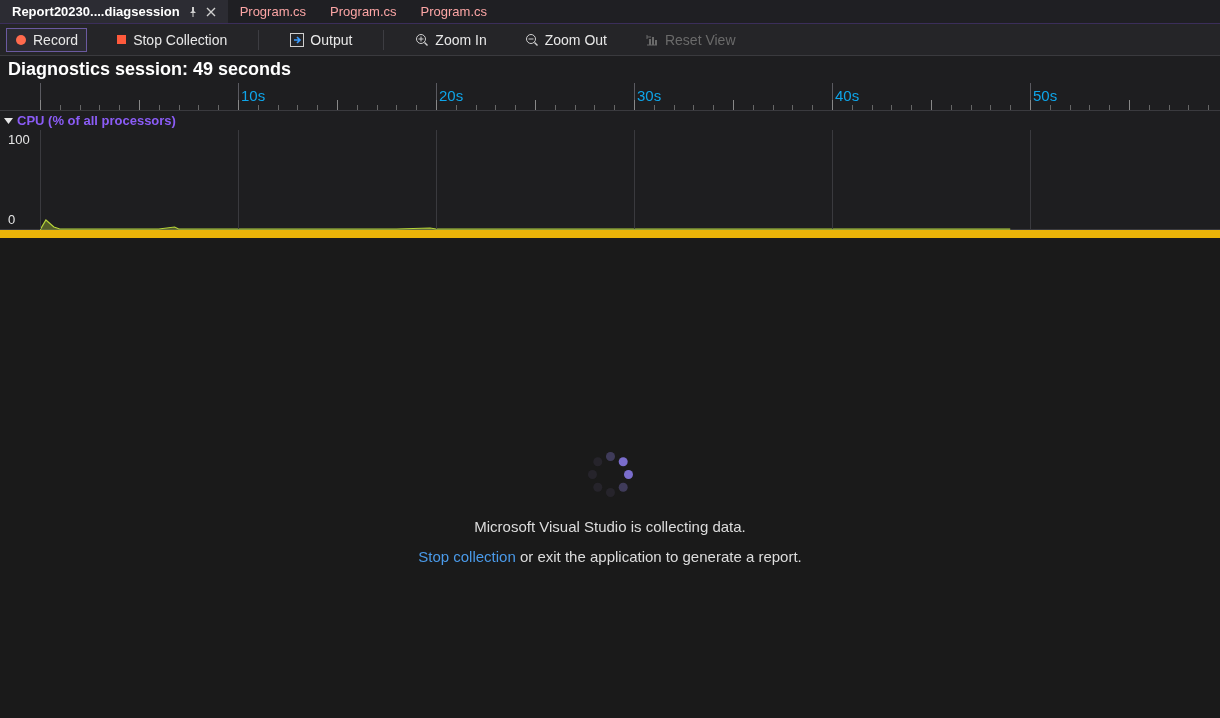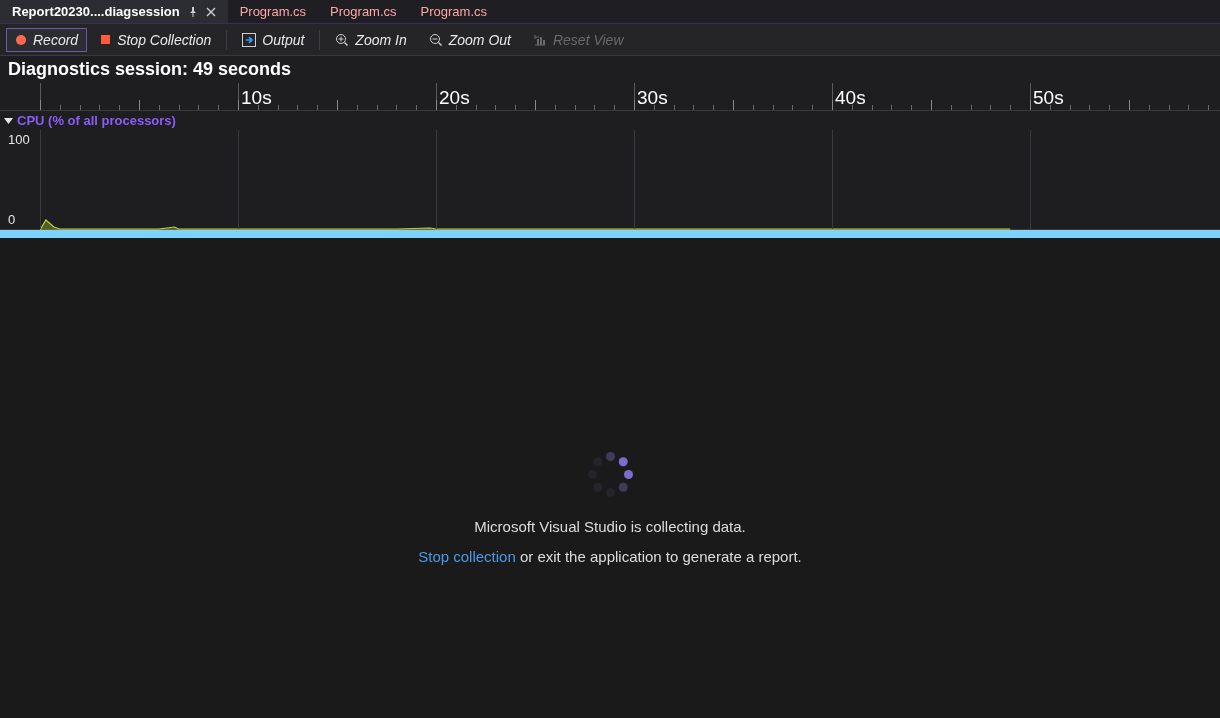--- a/index.html
+++ b/index.html
@@ -36,26 +36,25 @@
     font-weight: 600;
   }
   .tab.active .pin, .tab.active .close { color: #cfcfcf; margin-left: 8px; }
   .tab .pin svg, .tab .close svg { width: 10px; height: 10px; display: block; }
   .tab .close { margin-left: 6px; }
 
   
   .toolbar {
     display: flex;
     align-items: center;
-    gap: 4px;
+    gap: 20px;
     height: 32px;
     padding: 0 6px;
     background: #252528;
     border-bottom: 1px solid #3a3a3e;
-    font-style: italic;
   }
   .tool-btn {
     display: inline-flex;
     align-items: center;
     gap: 6px;
     padding: 3px 8px;
     color: #e8e8e8;
     cursor: pointer;
     font-size: 14px;
     border: 1px solid transparent;
@@ -87,22 +86,22 @@
   .ruler {
     position: relative;
     height: 28px;
     background: #1e1e20;
     border-bottom: 1px solid #3a3a3e;
     overflow: hidden;
   }
   .ruler-label {
     position: absolute;
     top: 4px;
-    font-size: 19px;
-    color: #ffffff;
+    font-size: 15px;
+    color: #0ea5e9;
     transform: translateX(0);
   }
   .ruler-border {
     position: absolute;
     top: 0;
     bottom: 0;
     width: 1px;
     background: #5a5a60;
   }
   .tick-major {
@@ -156,21 +155,21 @@
     right: 0;
     top: 0;
     bottom: 0;
   }
 
   
   .lower {
     position: relative;
     background: #1a1a1a;
     height: calc(718px - 24px - 32px - 23px - 28px - 20px - 100px - 12px);
-    border-top: 8px solid #7dd3fc;
+    border-top: 8px solid #eab308;
   }
   .center-msg {
     position: absolute;
     left: 50%;
     top: 58%;
     transform: translate(-50%, -50%);
     text-align: center;
     color: #dcdcdc;
     font-size: 15px;
     line-height: 2;

